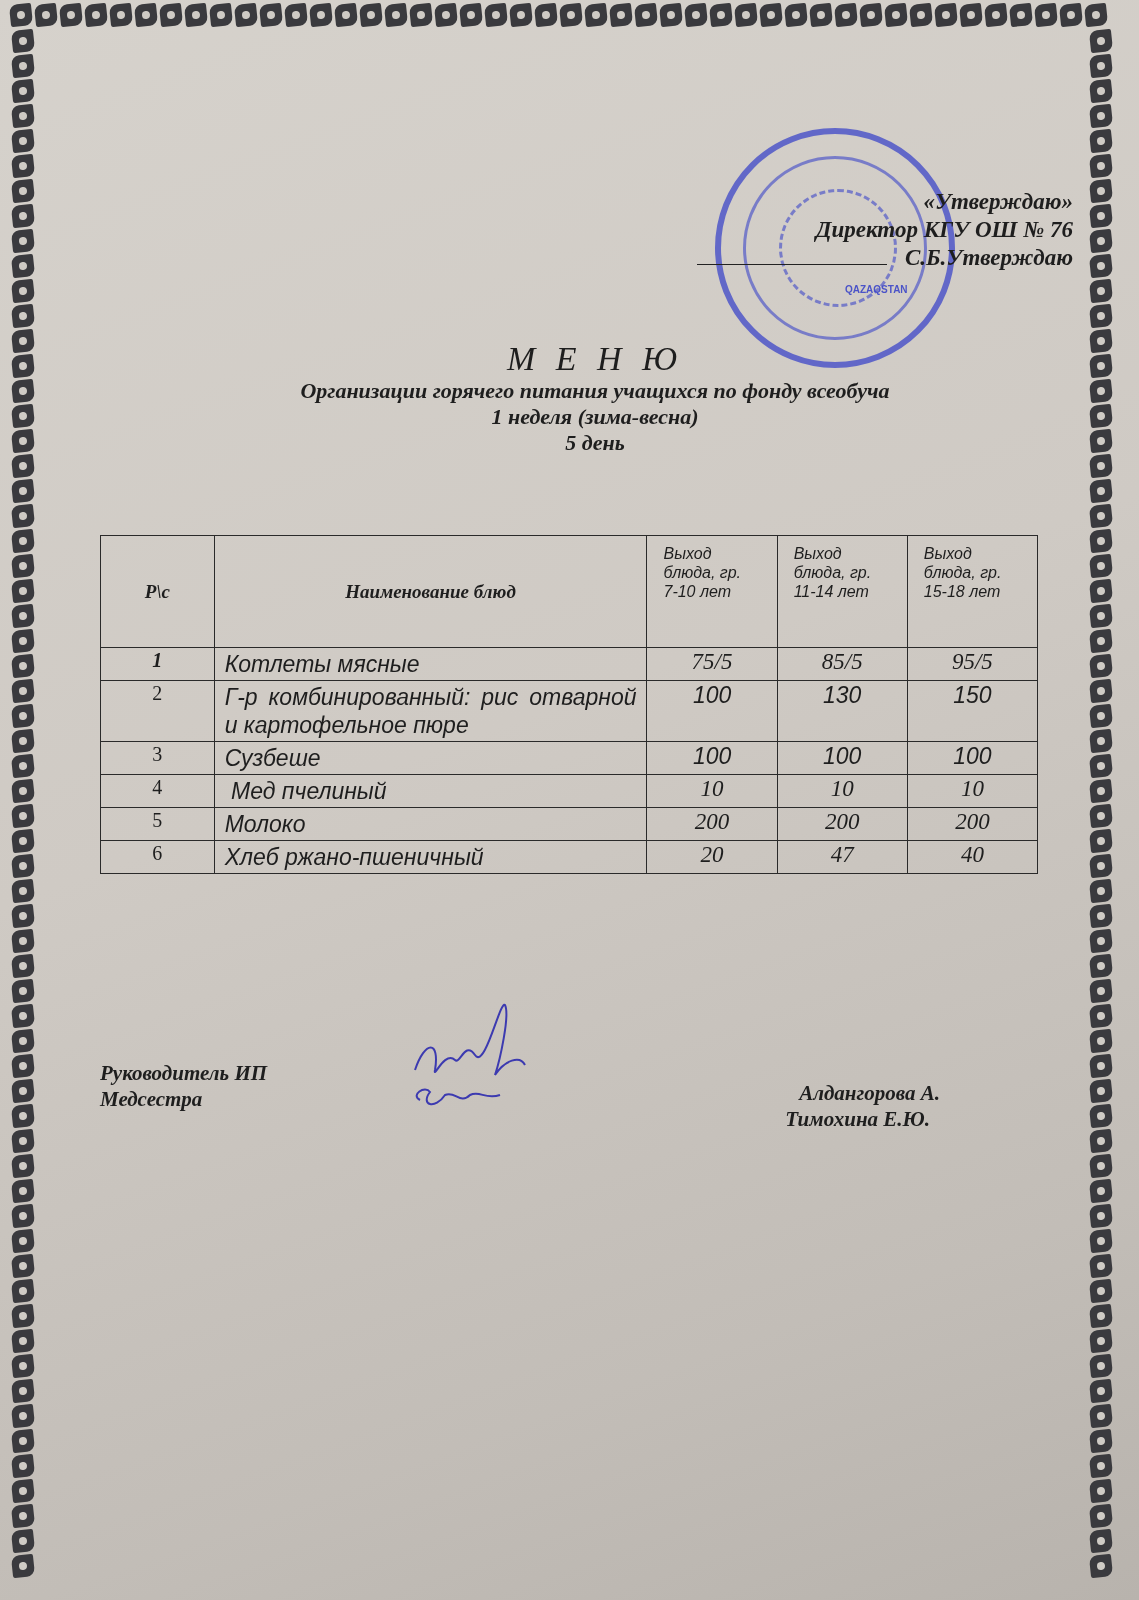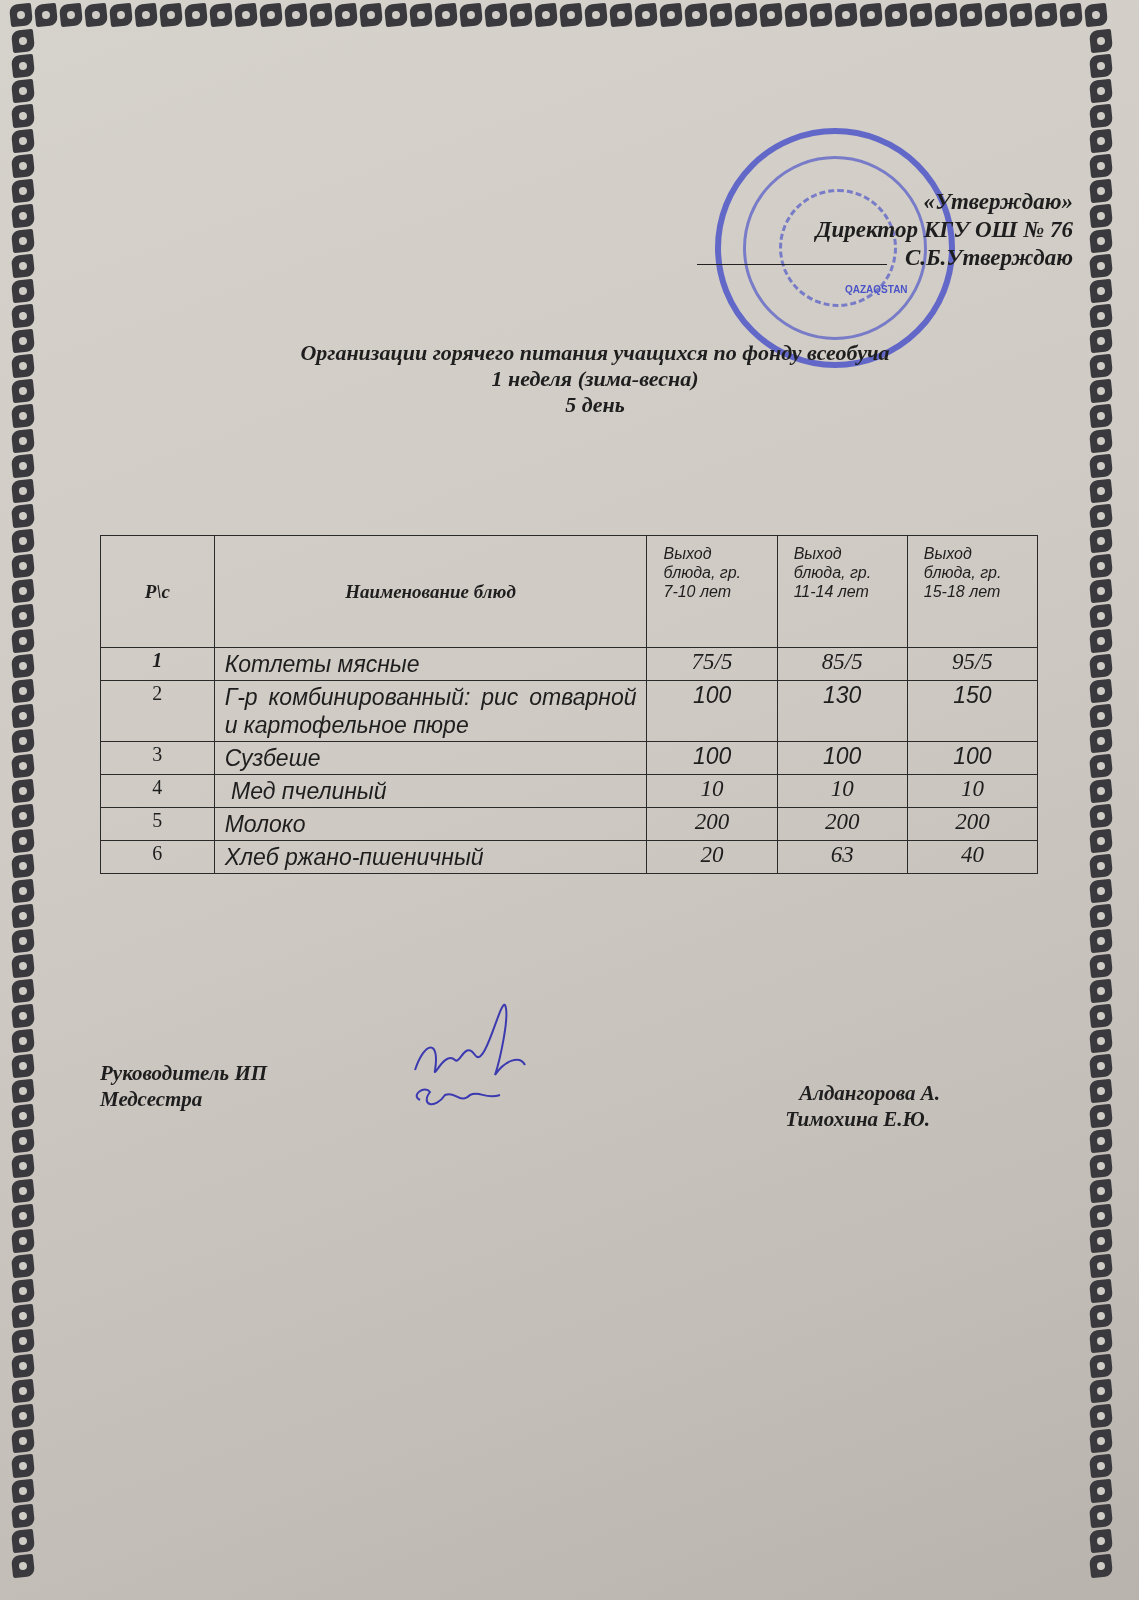--- a/index.html
+++ b/index.html
@@ -259,20 +259,21 @@
   <div class="qaz">QAZAQSTAN</div>
 </div>
 
 <div class="approve">
   <div>«Утверждаю»</div>
   <div>Директор КГУ ОШ № 76</div>
   <div><span class="sigline"></span><span>С.Б.Утверждаю</span></div>
 </div>
 
 <div class="title-block">
+  <div class="title">М Е Н Ю</div>
   <div class="subtitle">Организации горячего питания учащихся по фонду всеобуча</div>
   <div class="date-line">1 неделя (зима-весна)</div>
   <div class="date-line">5 день</div>
 </div>
 
 <table class="menu">
   <thead>
     <tr>
       <th class="th-num">Р\с</th>
       <th class="th-name">Наименование блюд</th>
@@ -326,21 +327,21 @@
       <td class="c-num">5</td>
       <td class="c-name">Молоко</td>
       <td class="c-val">200</td>
       <td class="c-val">200</td>
       <td class="c-val">200</td>
     </tr>
     <tr>
       <td class="c-num">6</td>
       <td class="c-name">Хлеб ржано-пшеничный</td>
       <td class="c-val">20</td>
-      <td class="c-val">63</td>
+      <td class="c-val">47</td>
       <td class="c-val">40</td>
     </tr>
   </tbody>
 </table>
 
 <div class="sig-block">
   <svg class="sig-scribble" width="140" height="120" viewBox="0 0 140 120">
     <path d="M10 70 C 20 40, 35 40, 30 70 C 28 80, 40 50, 50 60 C 55 65, 60 40, 70 55 C 80 70, 95 0, 100 5 C 105 15, 95 60, 90 75 C 100 60, 115 55, 120 65" fill="none" stroke="#3c3ab0" stroke-width="2"></path>
     <path d="M15 100 C 5 95, 20 85, 25 92 C 15 105, 30 110, 40 95 C 50 90, 55 105, 65 95 C 75 90, 80 100, 95 95" fill="none" stroke="#3c3ab0" stroke-width="2"></path>
   </svg>

